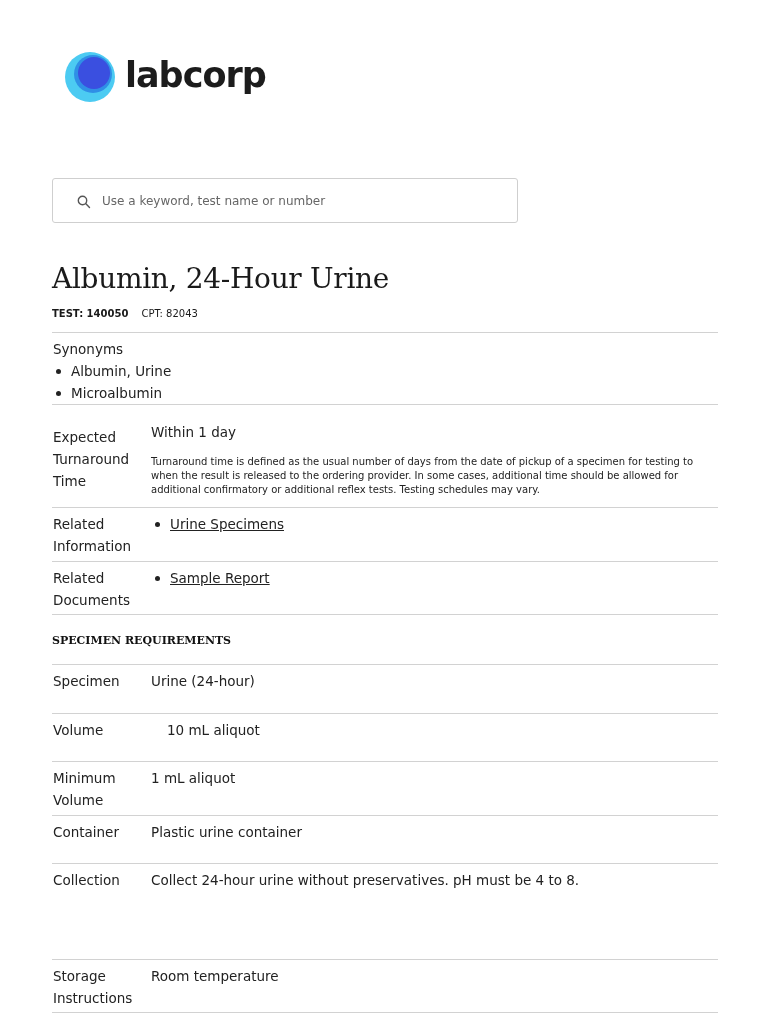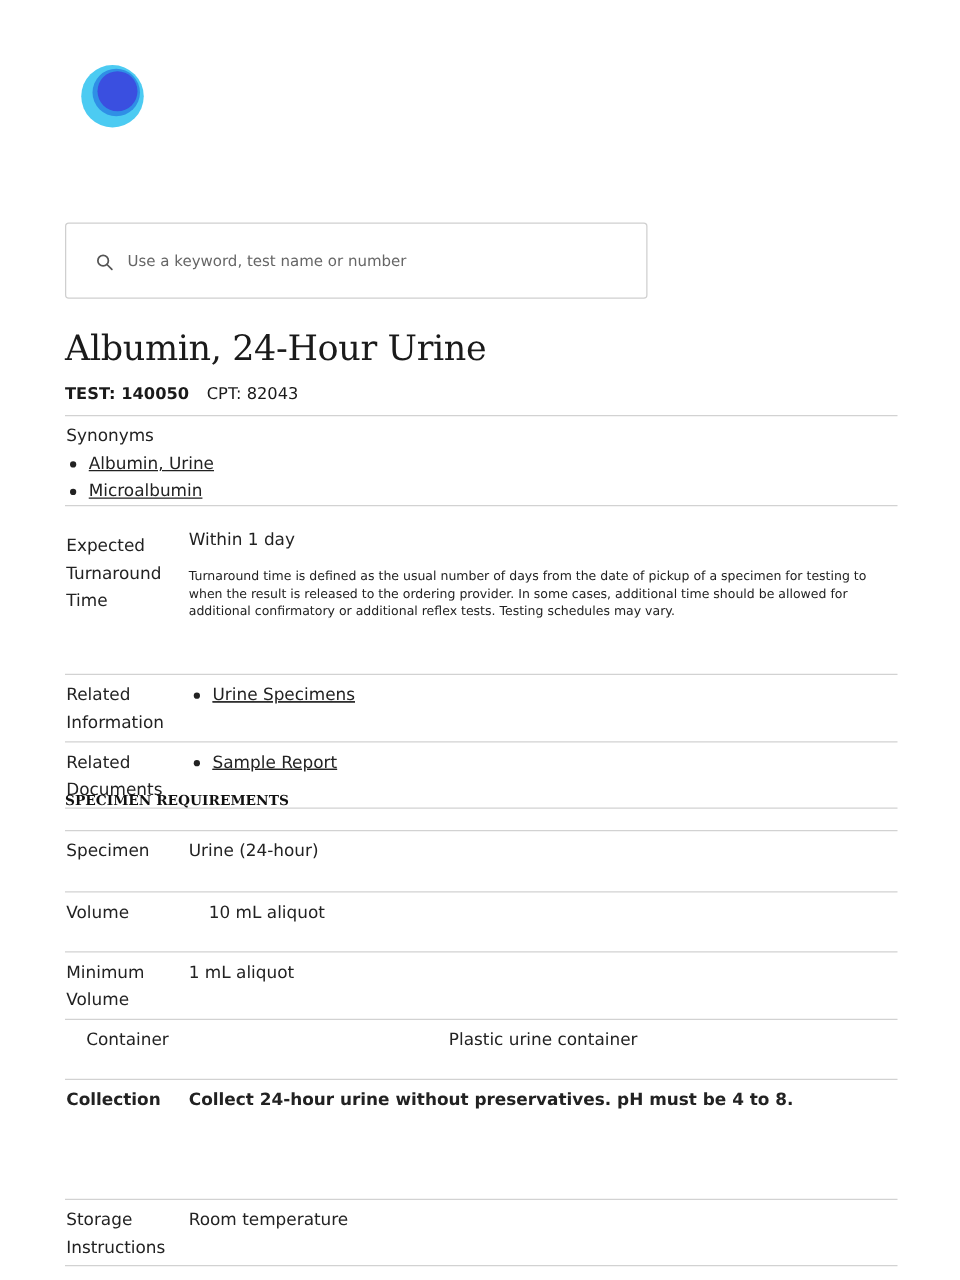--- a/index.html
+++ b/index.html
@@ -6,55 +6,56 @@
   html, body { width: 768px; height: 1024px; background: #ffffff; overflow: hidden; }
   body { font-family: "DejaVu Sans", sans-serif; color: #1a1a1a; position: relative; }
 
   .logo { position: absolute; left: 65px; top: 52px; height: 50px; display: flex; align-items: center; }
   .logo-mark { position: relative; width: 50px; height: 50px; }
   .logo-mark .outer { position: absolute; left: 0; top: 0; width: 50px; height: 50px; border-radius: 50%; background: #4ccbf2; }
   .logo-mark .mid { position: absolute; left: 9px; top: 3px; width: 38px; height: 38px; border-radius: 50%; background: #2f8fe6; }
   .logo-mark .inner { position: absolute; left: 13px; top: 5px; width: 32px; height: 32px; border-radius: 50%; background: #3a4fe0; }
   .logo-text { margin-left: 10px; font-family: "DejaVu Sans", sans-serif; font-weight: bold; font-size: 35px; letter-spacing: -1px; color: #1c1c1c; line-height: 1; margin-top: -4px; }
 
-  .search { position: absolute; left: 52px; top: 178px; width: 466px; height: 61px; border: 1px solid #cfcfcf; border-radius: 3px; display: flex; align-items: center; background: #fff; }
+  .search { position: absolute; left: 52px; top: 178px; width: 466px; height: 45px; border: 1px solid #cfcfcf; border-radius: 3px; display: flex; align-items: center; background: #fff; }
   .search-icon { margin-left: 24px; width: 14px; height: 14px; display: inline-block; }
   .search-input { margin-left: 11px; border: none; outline: none; font-family: "DejaVu Sans", sans-serif; font-size: 12px; color: #555; background: transparent; width: 380px; }
   .search-input::placeholder { color: #666; }
 
   .title { position: absolute; left: 52px; top: 262px; font-family: "DejaVu Serif", serif; font-size: 28px; font-weight: normal; color: #1a1a1a; letter-spacing: -0.3px; }
 
-  .test-line { position: absolute; left: 52px; top: 308px; font-size: 13px; color: #1a1a1a; }
+  .test-line { position: absolute; left: 52px; top: 308px; font-size: 10px; color: #1a1a1a; }
   .test-line .test-label { font-weight: bold; }
   .test-line .cpt { margin-left: 10px; }
 
   .section-table { position: absolute; left: 52px; width: 666px; }
   .row { display: flex; border-top: 1px solid #d2d2d2; }
   .row .label { width: 99px; flex: none; font-size: 13.5px; line-height: 22px; color: #222; padding-left: 1px; }
   .row .value { flex: 1; font-size: 13.5px; line-height: 22px; color: #222; }
   .row.last { border-bottom: 1px solid #d2d2d2; }
 
-  ul.bullets { list-style: none; text-decoration: underline; }
+  ul.bullets { list-style: none; }
   ul.bullets li { position: relative; padding-left: 19px; }
   ul.bullets li::before { content: ""; position: absolute; left: 4px; top: 9px; width: 5px; height: 5px; border-radius: 50%; background: #222; }
   a.link { color: #222; text-decoration: underline; }
 
   .note { font-size: 10px; line-height: 14px; color: #222; margin-top: 12px; }
 
   .spec-heading { position: absolute; left: 52px; top: 634px; font-family: "DejaVu Serif", serif; font-weight: bold; font-size: 11px; letter-spacing: 0px; color: #111; }
 </style>
 </head>
 <body>
 
 <div class="logo">
   <div class="logo-mark">
     <div class="outer"></div>
     <div class="mid"></div>
     <div class="inner"></div>
   </div>
+  <span class="logo-text">labcorp</span>
 </div>
 
 <div class="search">
   <span class="search-icon">
     <svg width="14" height="14" viewBox="0 0 14 14">
       <circle cx="5.5" cy="5.5" r="4.2" fill="none" stroke="#555" stroke-width="1.4"></circle>
       <line x1="8.6" y1="8.6" x2="12.5" y2="12.5" stroke="#555" stroke-width="1.4" stroke-linecap="round"></line>
     </svg>
   </span>
   <input class="search-input" type="text" placeholder="Use a keyword, test name or number" style="">
@@ -79,21 +80,21 @@
   </div>
 
   <div class="row" style="height:103px; padding-top:5px;align-items:center;">
     <div class="label" style="width:99px;">Expected Turnaround Time</div>
     <div class="value">
       <div>Within 1 day</div>
       <div class="note">Turnaround time is defined as the usual number of days from the date of pickup of a specimen for testing to when the result is released to the ordering provider. In some cases, additional time should be allowed for additional confirmatory or additional reflex tests. Testing schedules may vary.</div>
     </div>
   </div>
 
-  <div class="row" style="height:54px; padding-top:5px;margin-top:32px;">
+  <div class="row" style="height:54px; padding-top:5px;">
     <div class="label">Related Information</div>
     <div class="value">
       <ul class="bullets">
         <li><a class="link" href="#">Urine Specimens</a></li>
       </ul>
     </div>
   </div>
 
   <div class="row last" style="height:54px; padding-top:5px;">
     <div class="label">Related Documents</div>
@@ -113,25 +114,25 @@
     <div class="value">Urine (24-hour)</div>
   </div>
   <div class="row" style="height:48px; padding-top:5px;gap:16px;">
     <div class="label">Volume</div>
     <div class="value">10 mL aliquot</div>
   </div>
   <div class="row" style="height:54px; padding-top:5px;">
     <div class="label">Minimum Volume</div>
     <div class="value">1 mL aliquot</div>
   </div>
-  <div class="row" style="height:48px; padding-top:5px;text-align:center;">
+  <div class="row" style="height:48px; padding-top:5px;">
     <div class="label">Container</div>
     <div class="value">Plastic urine container</div>
   </div>
-  <div class="row" style="height:49px; padding-top:5px;font-weight:bold;">
+  <div class="row" style="height:49px; padding-top:5px;">
     <div class="label">Collection</div>
     <div class="value">Collect 24-hour urine without preservatives. pH must be 4 to 8.</div>
   </div>
   <div class="row last" style="height:54px; padding-top:5px;margin-top:47px;">
     <div class="label">Storage Instructions</div>
     <div class="value">Room temperature</div>
   </div>
 </div>
 
 </body></html>

